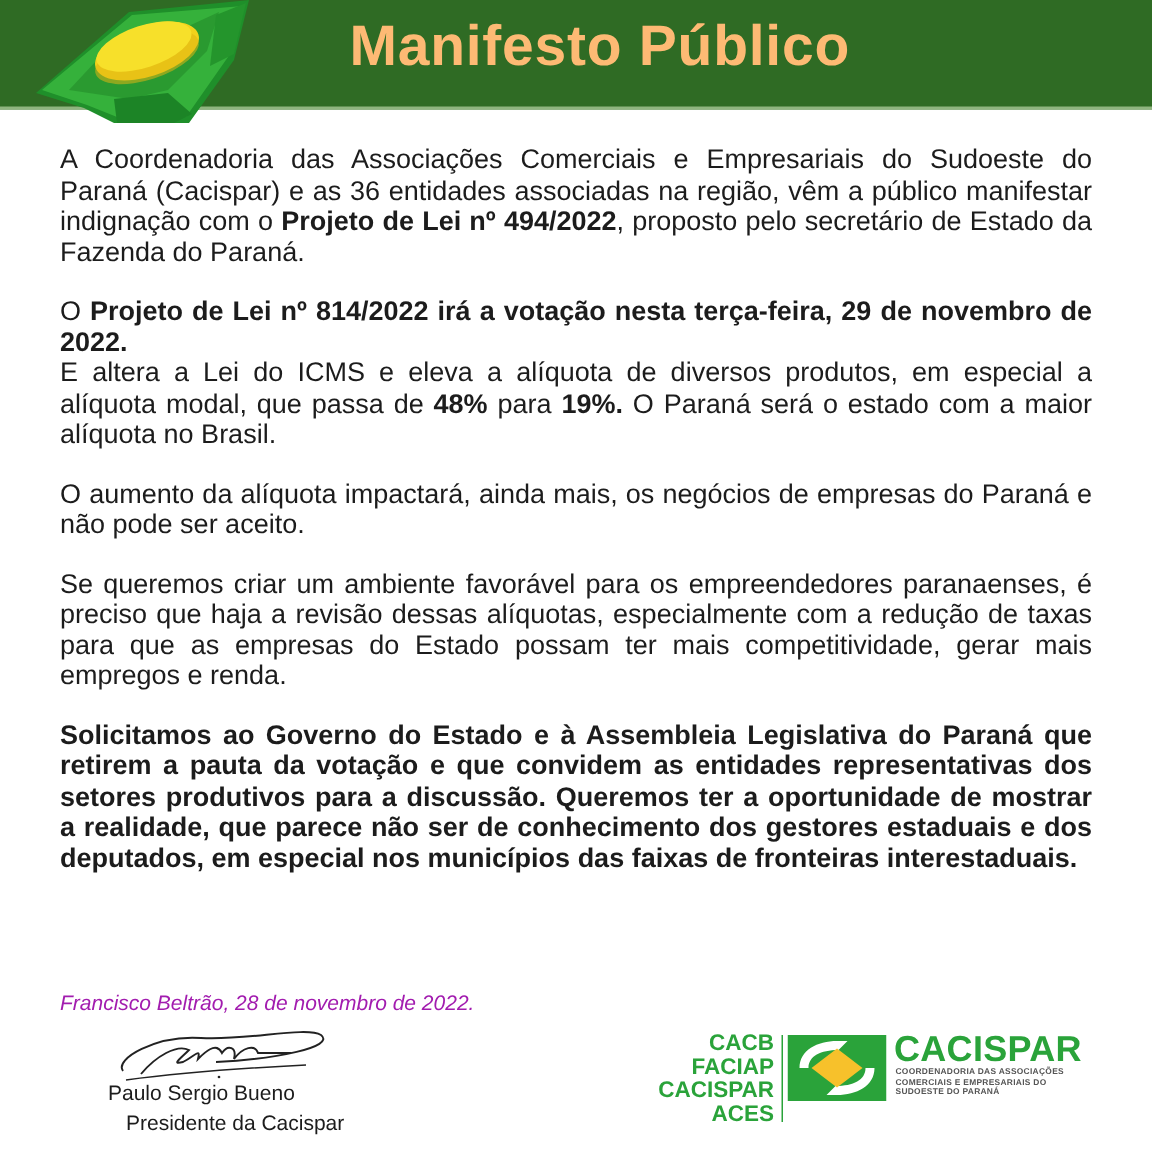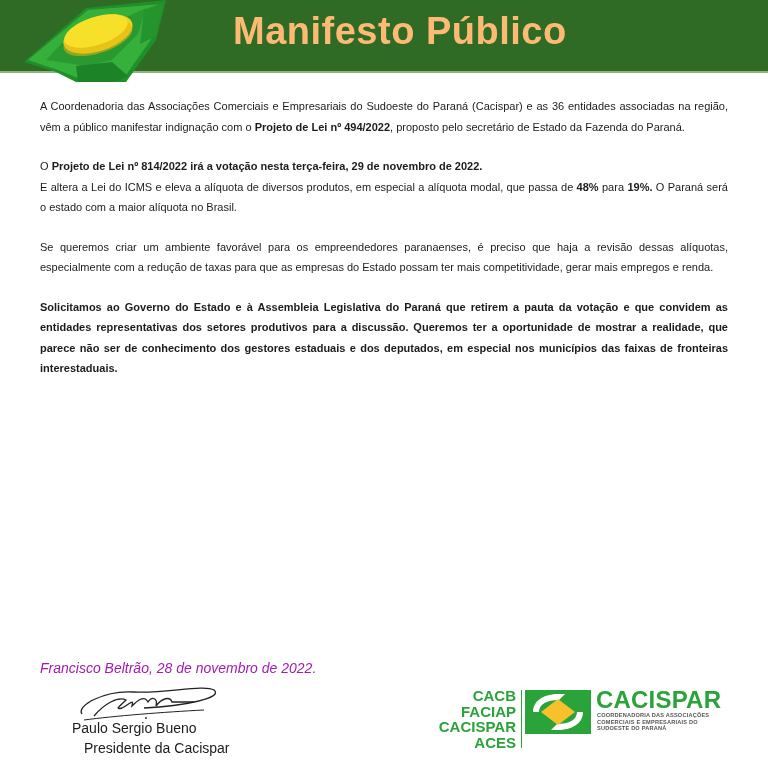--- a/index.html
+++ b/index.html
@@ -13,21 +13,21 @@
   }
   .header-logo { position: absolute; left: 16px; top: 0; width: 160px; height: 82px; }
   .header-title {
     position: absolute; left: 205px; top: 10px;
     font-family: Liberation Sans, sans-serif; font-weight: bold;
     font-size: 38px; color: #fdba74; letter-spacing: 0.5px; margin-left: 28px;
   }
 
   .content { position: absolute; left: 40px; top: 96px; width: 688px; }
   .para {
-    font-size: 11px; line-height: 20.5px; text-align: justify;
+    font-size: 18px; line-height: 20.5px; text-align: justify;
     margin-bottom: 19px; color: #1c1c1c;
   }
   .para b { font-weight: bold; }
   .para.bold { font-weight: bold; }
 
   .closing { position: absolute; left: 40px; top: 660px; font-size: 14px; color: #a21caf; font-style: italic; }
   .signature { position: absolute; left: 74px; top: 676px; width: 150px; height: 50px; }
   .signer-name { position: absolute; left: 72px; top: 720px; font-size: 14px; color: #1c1c1c; }
   .signer-role { position: absolute; left: 60px; top: 740px; font-size: 14px; color: #1c1c1c; margin-left: 24px; }
 
@@ -68,20 +68,21 @@
   </svg>
   <div class="header-title">Manifesto Público</div>
 </div>
 
 <div class="content">
   <p class="para"><span>A Coordenadoria das Associações Comerciais e Empresariais do Sudoeste do Paraná (Cacispar) e as 36 entidades associadas na região, vêm a público manifestar indignação com o </span><b>Projeto de Lei nº 494/2022</b><span>, proposto pelo secretário de Estado da Fazenda do Paraná.</span></p>
 
   <p class="para"><span>O </span><b>Projeto de Lei nº 814/2022 irá a votação nesta terça-feira, 29 de novembro de 2022.</b><br><span> E altera a Lei do ICMS e eleva a alíquota de diversos produtos, em especial a alíquota modal, que passa de </span><b>48%</b><span> para </span><b>19%.</b><span> O Paraná será o estado com a maior alíquota no Brasil.</span></p>
 
 
+  <p class="para"><span>O aumento da alíquota impactará, ainda mais, os negócios de empresas do Paraná e não pode ser aceito.</span></p>
 
 
   <p class="para"><span>Se queremos criar um ambiente favorável para os empreendedores paranaenses, é preciso que haja a revisão dessas alíquotas, especialmente com a redução de taxas para que as empresas do Estado possam ter mais competitividade, gerar mais empregos e renda.</span></p>
 
   <p class="para bold"><span>Solicitamos ao Governo do Estado e à Assembleia Legislativa do Paraná que retirem a pauta da votação e que convidem as entidades representativas dos setores produtivos para a discussão. Queremos ter a oportunidade de mostrar a realidade, que parece não ser de conhecimento dos gestores estaduais e dos deputados, em especial nos municípios das faixas de fronteiras interestaduais.</span></p>
 </div>
 
 <div class="closing">Francisco Beltrão, 28 de novembro de 2022.</div>
 
 <svg class="signature" viewBox="0 0 150 50">

